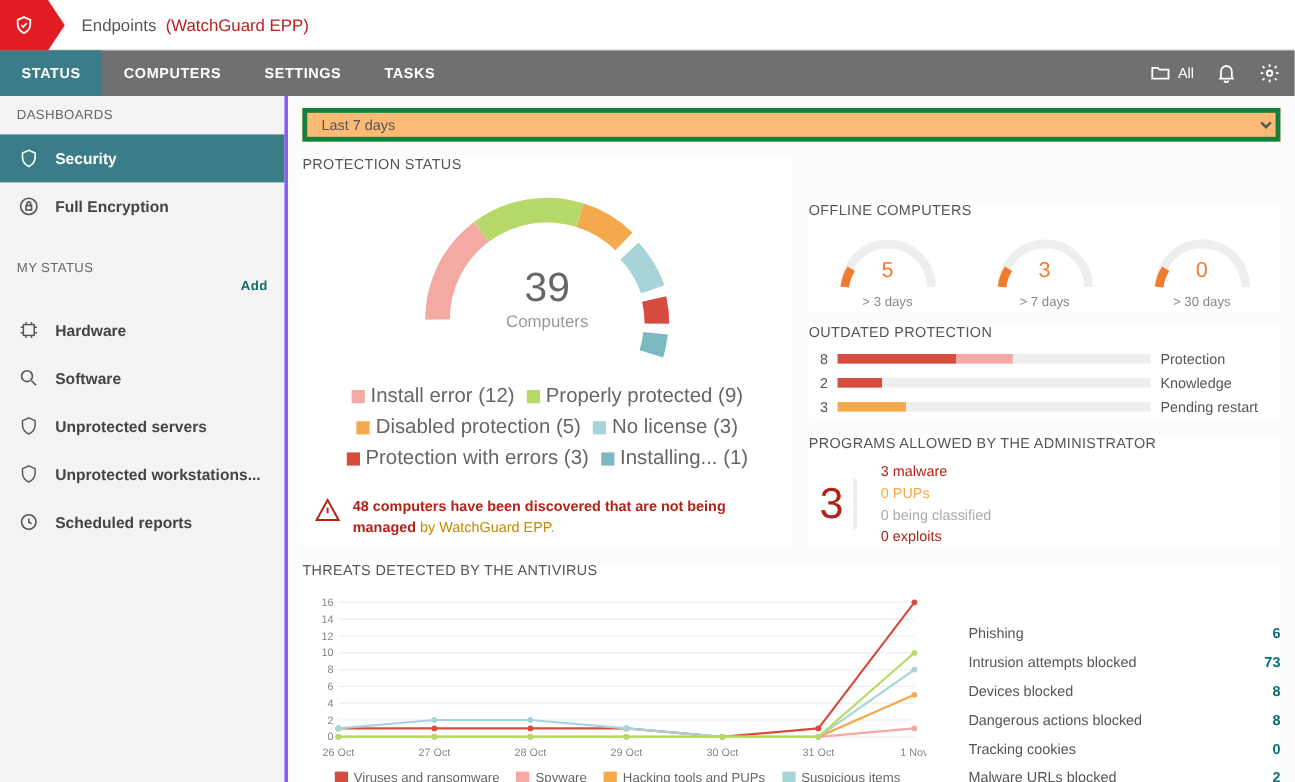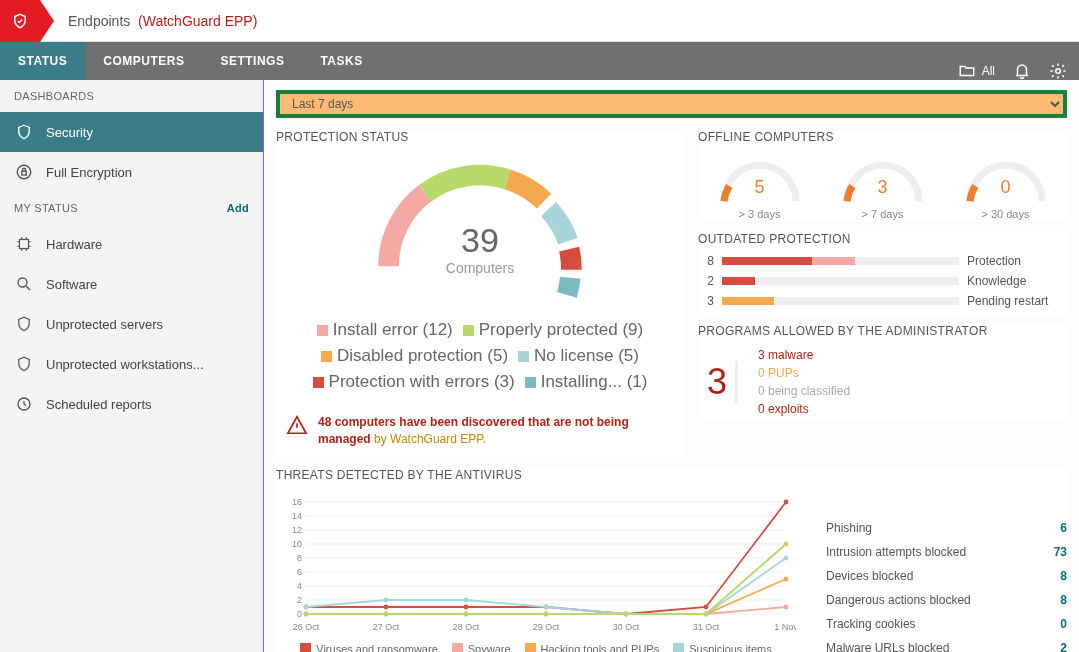--- a/index.html
+++ b/index.html
@@ -7,44 +7,44 @@
   
   
   .brand-bar { height: 42px; display: flex; align-items: center; border-bottom: 1px solid #e0e0e0; }
   .brand-logo { width: 40px; height: 42px; background: #e31b23; position: relative; display: flex; align-items: center; justify-content: center; }
   .brand-logo::after { content: ""; position: absolute; right: -14px; top: 0; width: 0; height: 0; border-top: 21px solid transparent; border-bottom: 21px solid transparent; border-left: 14px solid #e31b23; }
   .brand-logo svg { width: 18px; height: 18px; }
   .brand-title { margin-left: 28px; font-size: 14px; color: #555; }
   .brand-sub { color: #b91c1c; }
   
   
-  .main-nav { height: 38px; background: #707070; display: flex; align-items: flex-end; color: #fff; padding: 0 12px 0 0; }
+  .main-nav { height: 38px; background: #707070; display: flex; align-items: center; color: #fff; padding: 0 12px 0 0; }
   .nav-item { padding: 0 18px; height: 38px; display: flex; align-items: center; font-size: 12px; font-weight: 600; letter-spacing: 0.5px; cursor: pointer; }
   .nav-item.active { background: #3a7d88; }
   .nav-spacer { flex: 1; }
   .nav-right { display: flex; align-items: center; gap: 18px; }
   .nav-right .all-btn { display:flex; align-items:center; gap:6px; font-size:12px; cursor:pointer; }
   .nav-icon { width: 18px; height: 18px; display:flex; align-items:center; justify-content:center; cursor:pointer; }
   
   
   .layout { display: flex; height: 572px; }
-  .sidebar { width: 264px; background: #f4f4f4; border-right: 1px solid #8b5cf6; }
+  .sidebar { width: 240px; background: #f4f4f4; border-right: 3px solid #8b5cf6; }
   .content { flex: 1; padding: 10px 12px 0 12px; overflow: hidden; background:#fcfcfc; }
   
   .sb-header { padding: 10px 14px; font-size: 11px; color: #666; letter-spacing: 0.3px; }
   .sb-header.with-add { display:flex; justify-content:space-between; align-items:center; }
-  .sb-header .add { color: #0a6e6e; font-weight: 600; cursor:pointer; }
-  .sb-item { display:flex; align-items:center; gap:12px; padding: 10px 14px; font-size: 13px; color: #444; cursor:pointer; }
+  .sb-header .add { color: #0a6e6e; font-weight: 600; cursor:pointer;margin-top:31px; }
+  .sb-item { display:flex; align-items:center; gap:12px; padding: 10px 14px; font-size: 13px; color: #444; cursor:pointer;font-weight:bold; }
   .sb-item.active { background: #3a7d88; color: #fff; }
   .sb-item .sb-ico { width: 20px; height:20px; display:flex; align-items:center; justify-content:center; flex-shrink:0; }
   .sb-item .label { white-space: nowrap; overflow: hidden; text-overflow: ellipsis; }
   
   
   .range-select { width: 100%; height: 28px; border: 4px solid #15803d; padding: 0 8px; background:#fdba74; font-size:12px; color:#555; }
-  .panels { display:flex; gap: 14px; margin-top: 12px; }
+  .panels { display:flex; gap: 14px; margin-top: 12px; align-items: flex-end; }
   .col-left { width: 408px; }
   .col-right { flex:1; display:flex; flex-direction:column; gap:10px; }
   .panel { background:#fff; }
   .panel-title { font-size: 12px; color:#555; letter-spacing:0.3px; margin-bottom: 8px; }
   
   
   .gauge-container { position: relative; width: 240px; height: 160px; margin: 0 auto 8px auto; }
   .gauge-center { position:absolute; left:50%; top:60%; transform:translate(-50%,-50%); text-align:center; }
   .gauge-num { font-size: 34px; color:#666; }
   .gauge-label { font-size: 14px; color:#999; }
@@ -235,21 +235,21 @@
               <span class="lg-item">
                 <span class="swatch" style="background:#b6d96a"></span>
                 <span>Properly protected (9)</span>
               </span>
               <span class="lg-item">
                 <span class="swatch" style="background:#f5a94d"></span>
                 <span>Disabled protection (5)</span>
               </span>
               <span class="lg-item">
                 <span class="swatch" style="background:#a7d4d9"></span>
-                <span>No license (5)</span>
+                <span>No license (3)</span>
               </span>
               <span class="lg-item">
                 <span class="swatch" style="background:#d64c3e"></span>
                 <span>Protection with errors (3)</span>
               </span>
               <span class="lg-item">
                 <span class="swatch" style="background:#7db9c0"></span>
                 <span>Installing... (1)</span>
               </span>
             </div>

